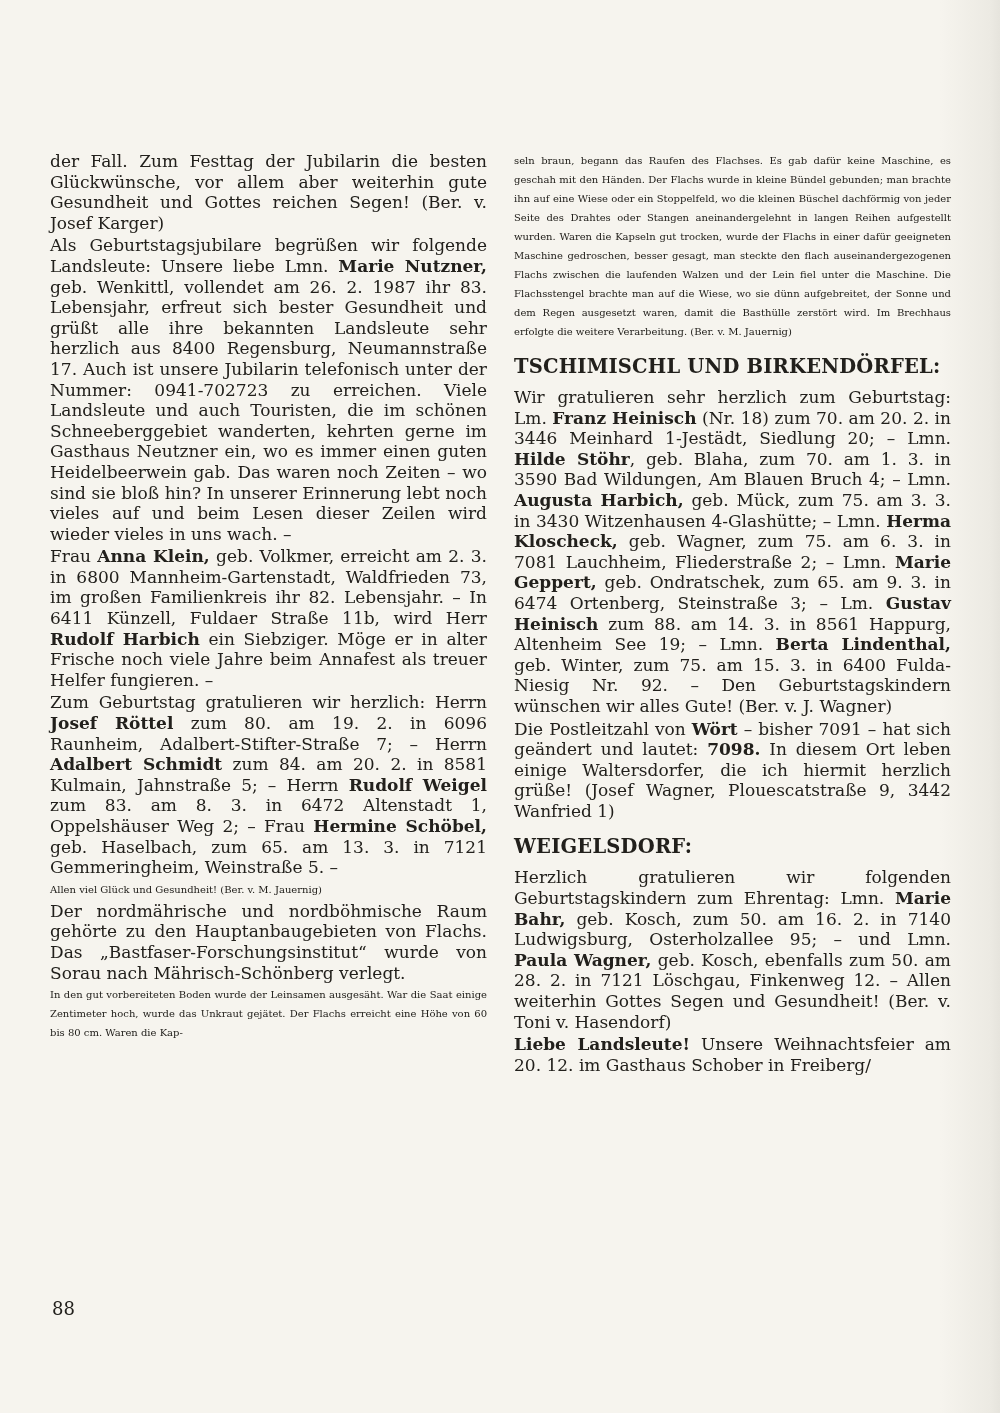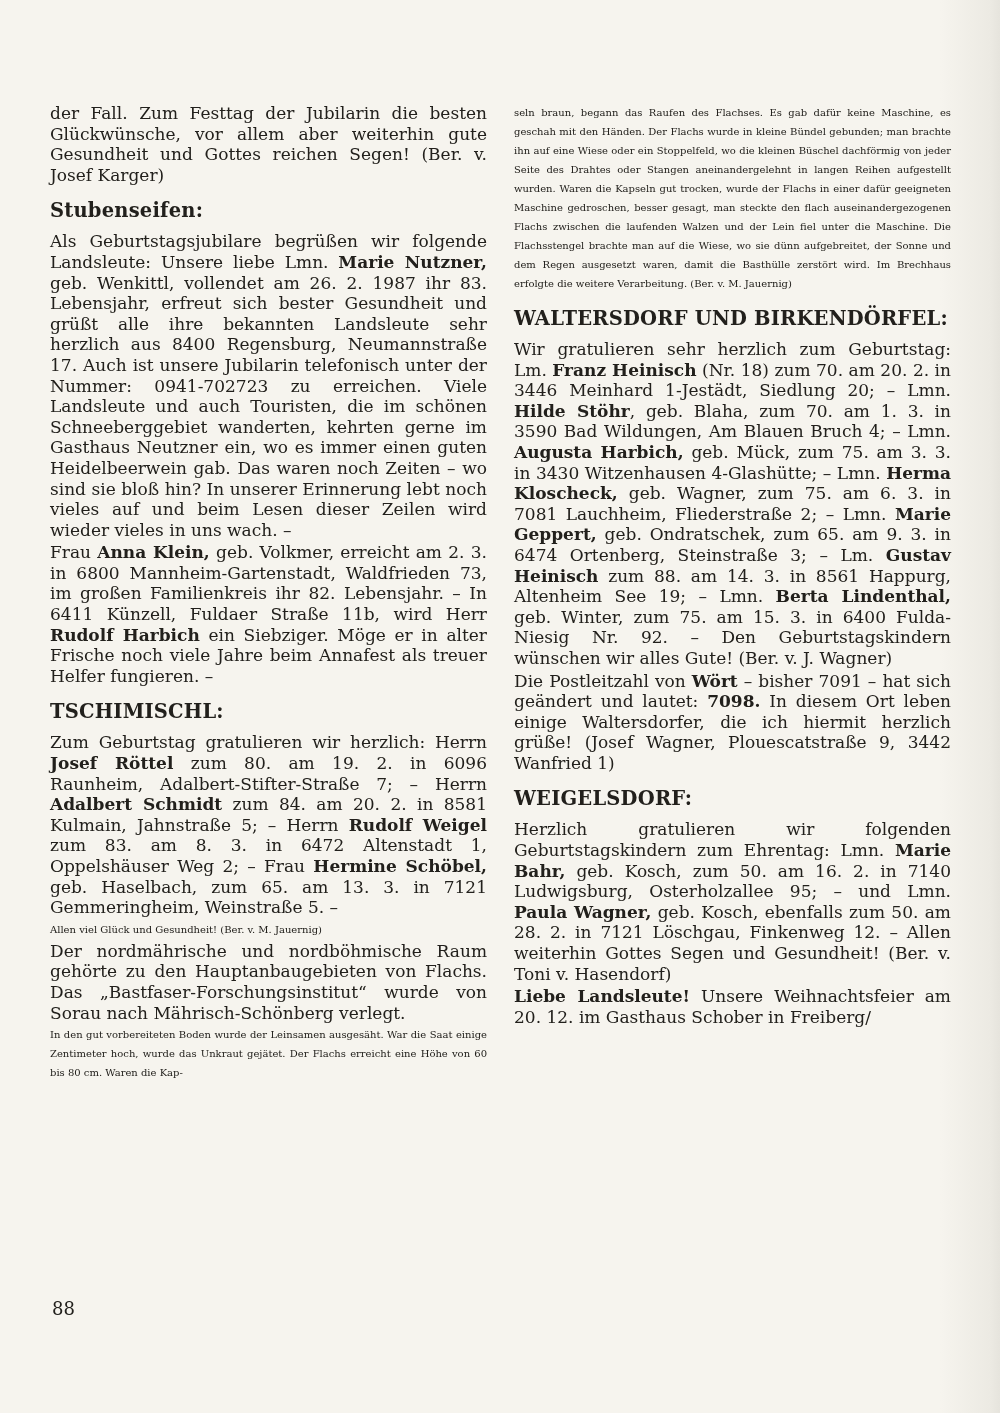--- a/index.html
+++ b/index.html
@@ -13,21 +13,21 @@
     overflow: hidden;
   }
   .columns {
     position: absolute;
     top: 103px;
     left: 50px;
     width: 901px;
     display: flex;
     gap: 27px;
   }
-  .col { width: 437px; }
+  .col { width: 437px; margin-top: 48px; }
   .col p, .col h2 {
     hyphens: auto;
     -webkit-hyphens: auto;
   }
   p.body {
     font-size: 17px;
     line-height: 20.6px;
     text-align: justify;
     margin: 0 0 2px 0;
   }
@@ -55,32 +55,30 @@
     color: #22201c;
   }
 </style>
 </head>
 <body>
 
 <div class="page">
   <div class="columns">
     <div class="col">
         <p class="body">der Fall. Zum Festtag der Jubilarin die besten Glückwünsche, vor allem aber weiterhin gute Gesundheit und Gottes reichen Segen! (Ber. v. Josef Karger)</p>
-        <h2 class="heading"><b>Stubenseifen:</b></h2>
         <p class="body">Als Geburtstagsjubilare begrüßen wir folgende Landsleute: Unsere liebe Lmn. <b>Marie Nutzner,</b> geb. Wenkittl, vollendet am 26. 2. 1987 ihr 83. Lebensjahr, erfreut sich bester Gesundheit und grüßt alle ihre bekannten Landsleute sehr herzlich aus 8400 Regensburg, Neumannstraße 17. Auch ist unsere Jubilarin telefonisch unter der Nummer: 0941-702723 zu erreichen. Viele Landsleute und auch Touristen, die im schönen Schneeberggebiet wanderten, kehrten gerne im Gasthaus Neutzner ein, wo es immer einen guten Heidelbeerwein gab. Das waren noch Zeiten – wo sind sie bloß hin? In unserer Erinnerung lebt noch vieles auf und beim Lesen dieser Zeilen wird wieder vieles in uns wach. –</p>
         <p class="body">Frau <b>Anna Klein,</b> geb. Volkmer, erreicht am 2. 3. in 6800 Mannheim-Gartenstadt, Waldfrieden 73, im großen Familienkreis ihr 82. Lebensjahr. – In 6411 Künzell, Fuldaer Straße 11b, wird Herr <b>Rudolf Harbich</b> ein Siebziger. Möge er in alter Frische noch viele Jahre beim Annafest als treuer Helfer fungieren. –</p>
-        <h2 class="heading"><b>TSCHIMISCHL:</b></h2>
         <p class="body">Zum Geburtstag gratulieren wir herzlich: Herrn <b>Josef Röttel</b> zum 80. am 19. 2. in 6096 Raunheim, Adalbert-Stifter-Straße 7; – Herrn <b>Adalbert Schmidt</b> zum 84. am 20. 2. in 8581 Kulmain, Jahnstraße 5; – Herrn <b>Rudolf Weigel</b> zum 83. am 8. 3. in 6472 Altenstadt 1, Oppelshäuser Weg 2; – Frau <b>Hermine Schöbel,</b> geb. Haselbach, zum 65. am 13. 3. in 7121 Gemmeringheim, Weinstraße 5. –</p>
         <p class="small">Allen viel Glück und Gesundheit! (Ber. v. M. Jauernig)</p>
         <p class="body">Der nordmährische und nordböhmische Raum gehörte zu den Hauptanbaugebieten von Flachs. Das „Bastfaser-Forschungsinstitut“ wurde von Sorau nach Mährisch-Schönberg verlegt.</p>
         <p class="small">In den gut vorbereiteten Boden wurde der Leinsamen ausgesäht. War die Saat einige Zentimeter hoch, wurde das Unkraut gejätet. Der Flachs erreicht eine Höhe von 60 bis 80 cm. Waren die Kap-</p>
       </div>
     <div class="col">
         <p class="small">seln braun, begann das Raufen des Flachses. Es gab dafür keine Maschine, es geschah mit den Händen. Der Flachs wurde in kleine Bündel gebunden; man brachte ihn auf eine Wiese oder ein Stoppelfeld, wo die kleinen Büschel dachförmig von jeder Seite des Drahtes oder Stangen aneinandergelehnt in langen Reihen aufgestellt wurden. Waren die Kapseln gut trocken, wurde der Flachs in einer dafür geeigneten Maschine gedroschen, besser gesagt, man steckte den flach auseinandergezogenen Flachs zwischen die laufenden Walzen und der Lein fiel unter die Maschine. Die Flachsstengel brachte man auf die Wiese, wo sie dünn aufgebreitet, der Sonne und dem Regen ausgesetzt waren, damit die Basthülle zerstört wird. Im Brechhaus erfolgte die weitere Verarbeitung. (Ber. v. M. Jauernig)</p>
-        <h2 class="heading"><b>WALTERSDORF UND BIRKENDÖRFEL:</b></h2>
+        <h2 class="heading"><b>TSCHIMISCHL UND BIRKENDÖRFEL:</b></h2>
         <p class="body">Wir gratulieren sehr herzlich zum Geburtstag: Lm. <b>Franz Heinisch</b> (Nr. 18) zum 70. am 20. 2. in 3446 Meinhard 1-Jestädt, Siedlung 20; – Lmn. <b>Hilde Stöhr</b>, geb. Blaha, zum 70. am 1. 3. in 3590 Bad Wildungen, Am Blauen Bruch 4; – Lmn. <b>Augusta Harbich,</b> geb. Mück, zum 75. am 3. 3. in 3430 Witzenhausen 4-Glashütte; – Lmn. <b>Herma Kloscheck,</b> geb. Wagner, zum 75. am 6. 3. in 7081 Lauchheim, Fliederstraße 2; – Lmn. <b>Marie Geppert,</b> geb. Ondratschek, zum 65. am 9. 3. in 6474 Ortenberg, Steinstraße 3; – Lm. <b>Gustav Heinisch</b> zum 88. am 14. 3. in 8561 Happurg, Altenheim See 19; – Lmn. <b>Berta Lindenthal,</b> geb. Winter, zum 75. am 15. 3. in 6400 Fulda-Niesig Nr. 92. – Den Geburtstagskindern wünschen wir alles Gute! (Ber. v. J. Wagner)</p>
         <p class="body">Die Postleitzahl von <b>Wört</b> – bisher 7091 – hat sich geändert und lautet: <b>7098.</b> In diesem Ort leben einige Waltersdorfer, die ich hiermit herzlich grüße! (Josef Wagner, Plouescatstraße 9, 3442 Wanfried 1)</p>
         <h2 class="heading"><b>WEIGELSDORF:</b></h2>
         <p class="body">Herzlich gratulieren wir folgenden Geburtstagskindern zum Ehrentag: Lmn. <b>Marie Bahr,</b> geb. Kosch, zum 50. am 16. 2. in 7140 Ludwigsburg, Osterholzallee 95; – und Lmn. <b>Paula Wagner,</b> geb. Kosch, ebenfalls zum 50. am 28. 2. in 7121 Löschgau, Finkenweg 12. – Allen weiterhin Gottes Segen und Gesundheit! (Ber. v. Toni v. Hasendorf)</p>
         <p class="body"><b>Liebe Landsleute!</b> Unsere Weihnachtsfeier am 20. 12. im Gasthaus Schober in Freiberg/</p>
       </div>
   </div>
   <div class="page-number">88</div>
 </div>
 

